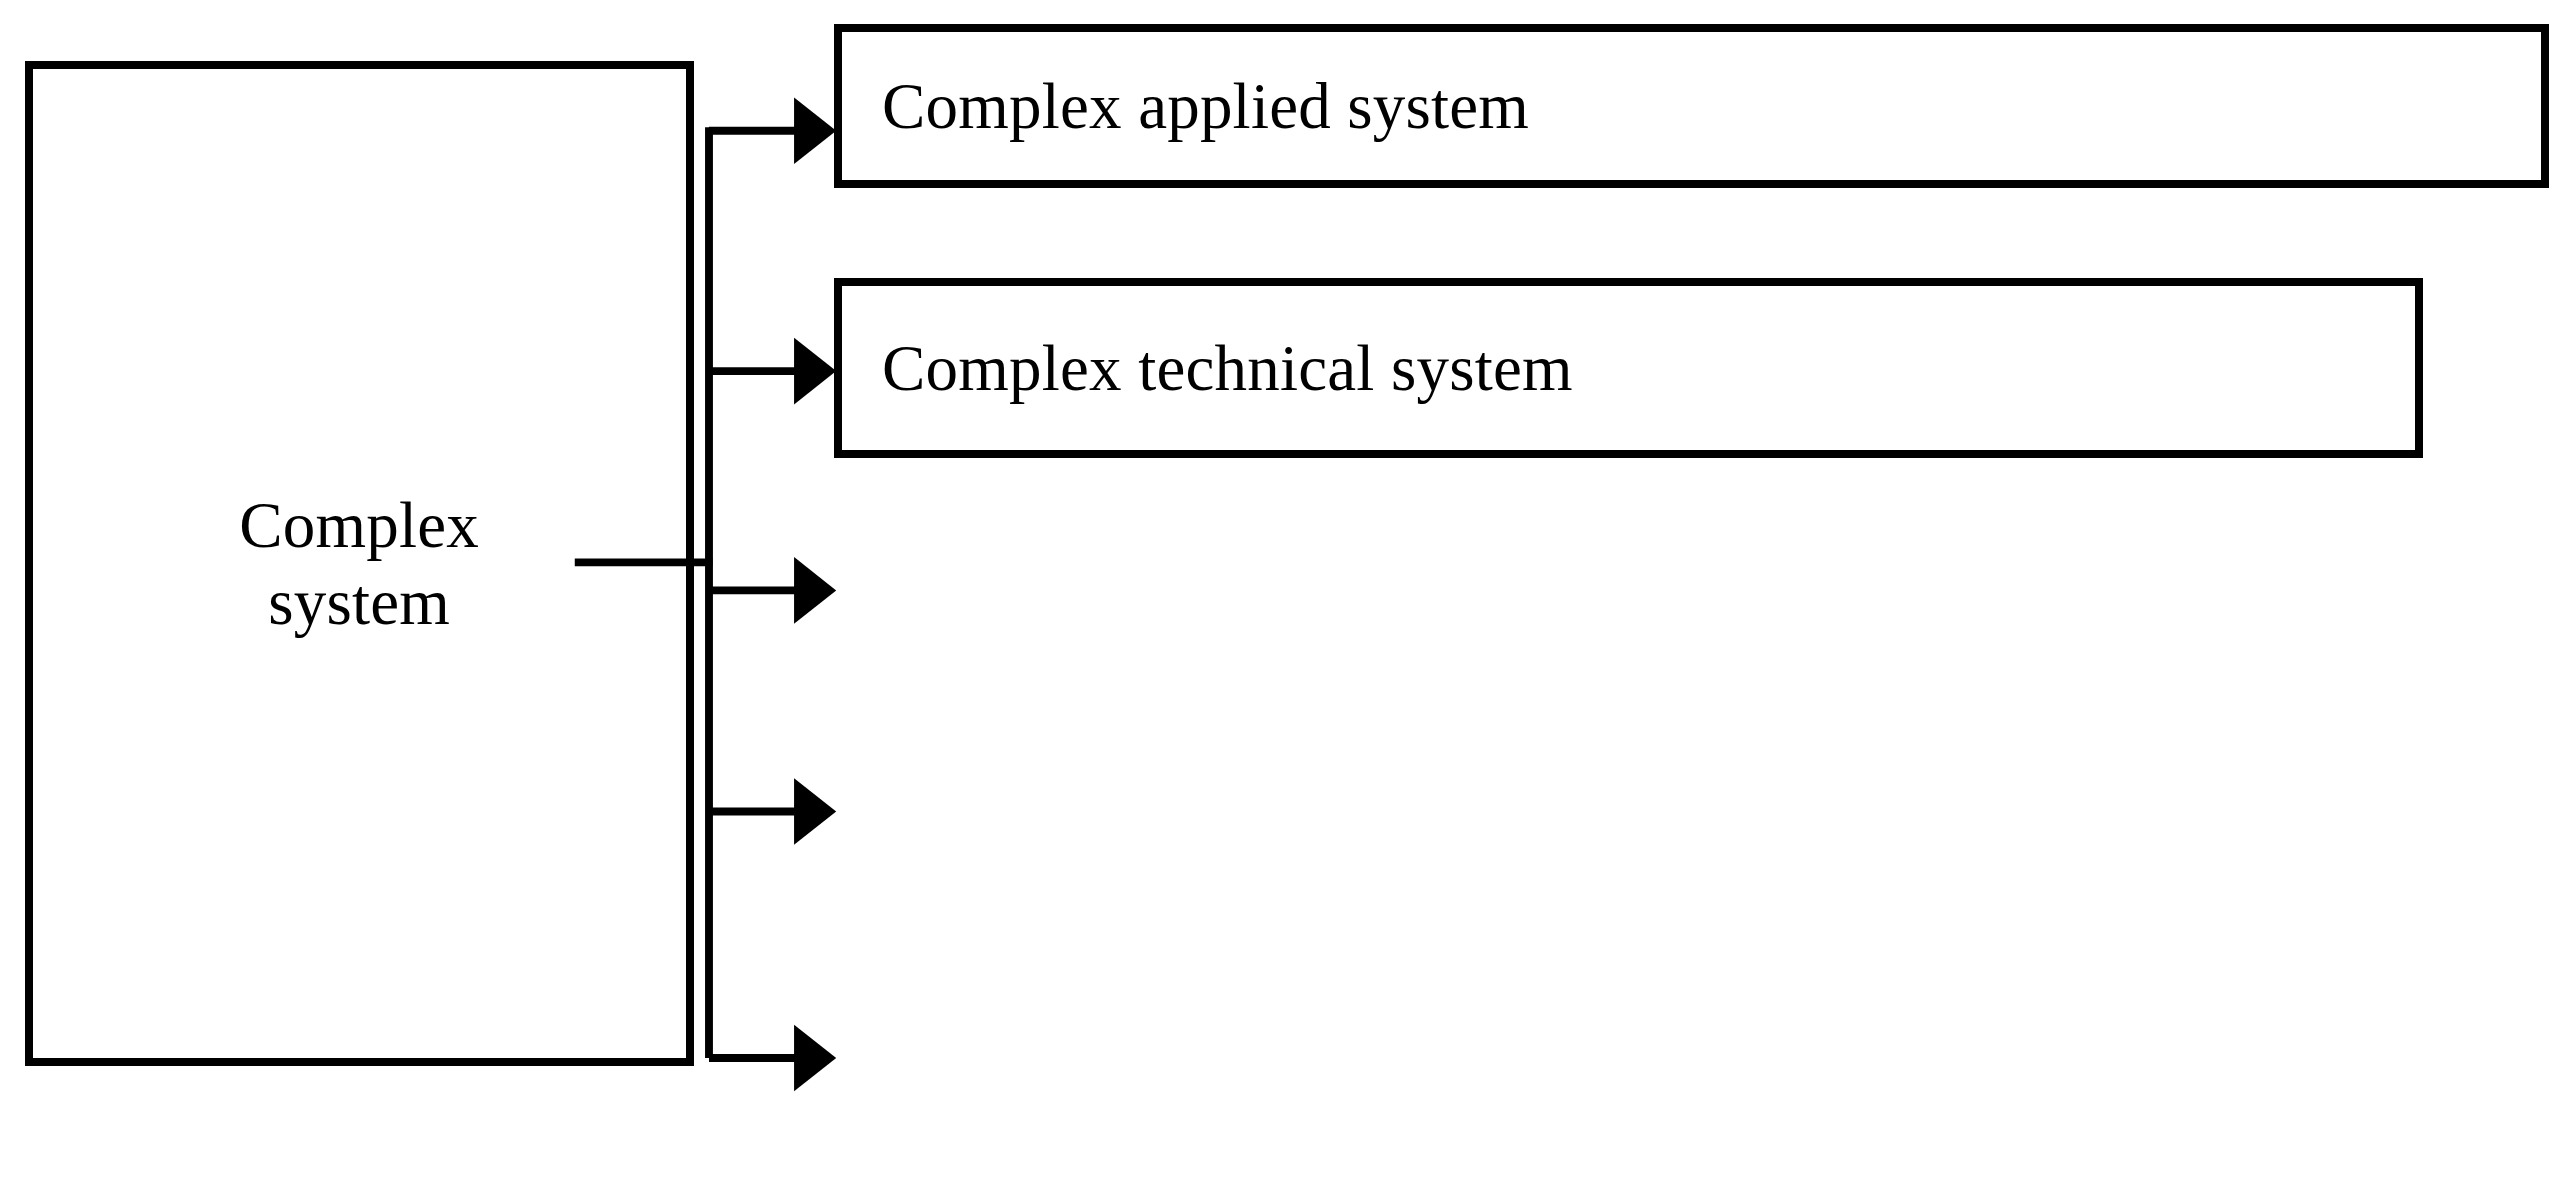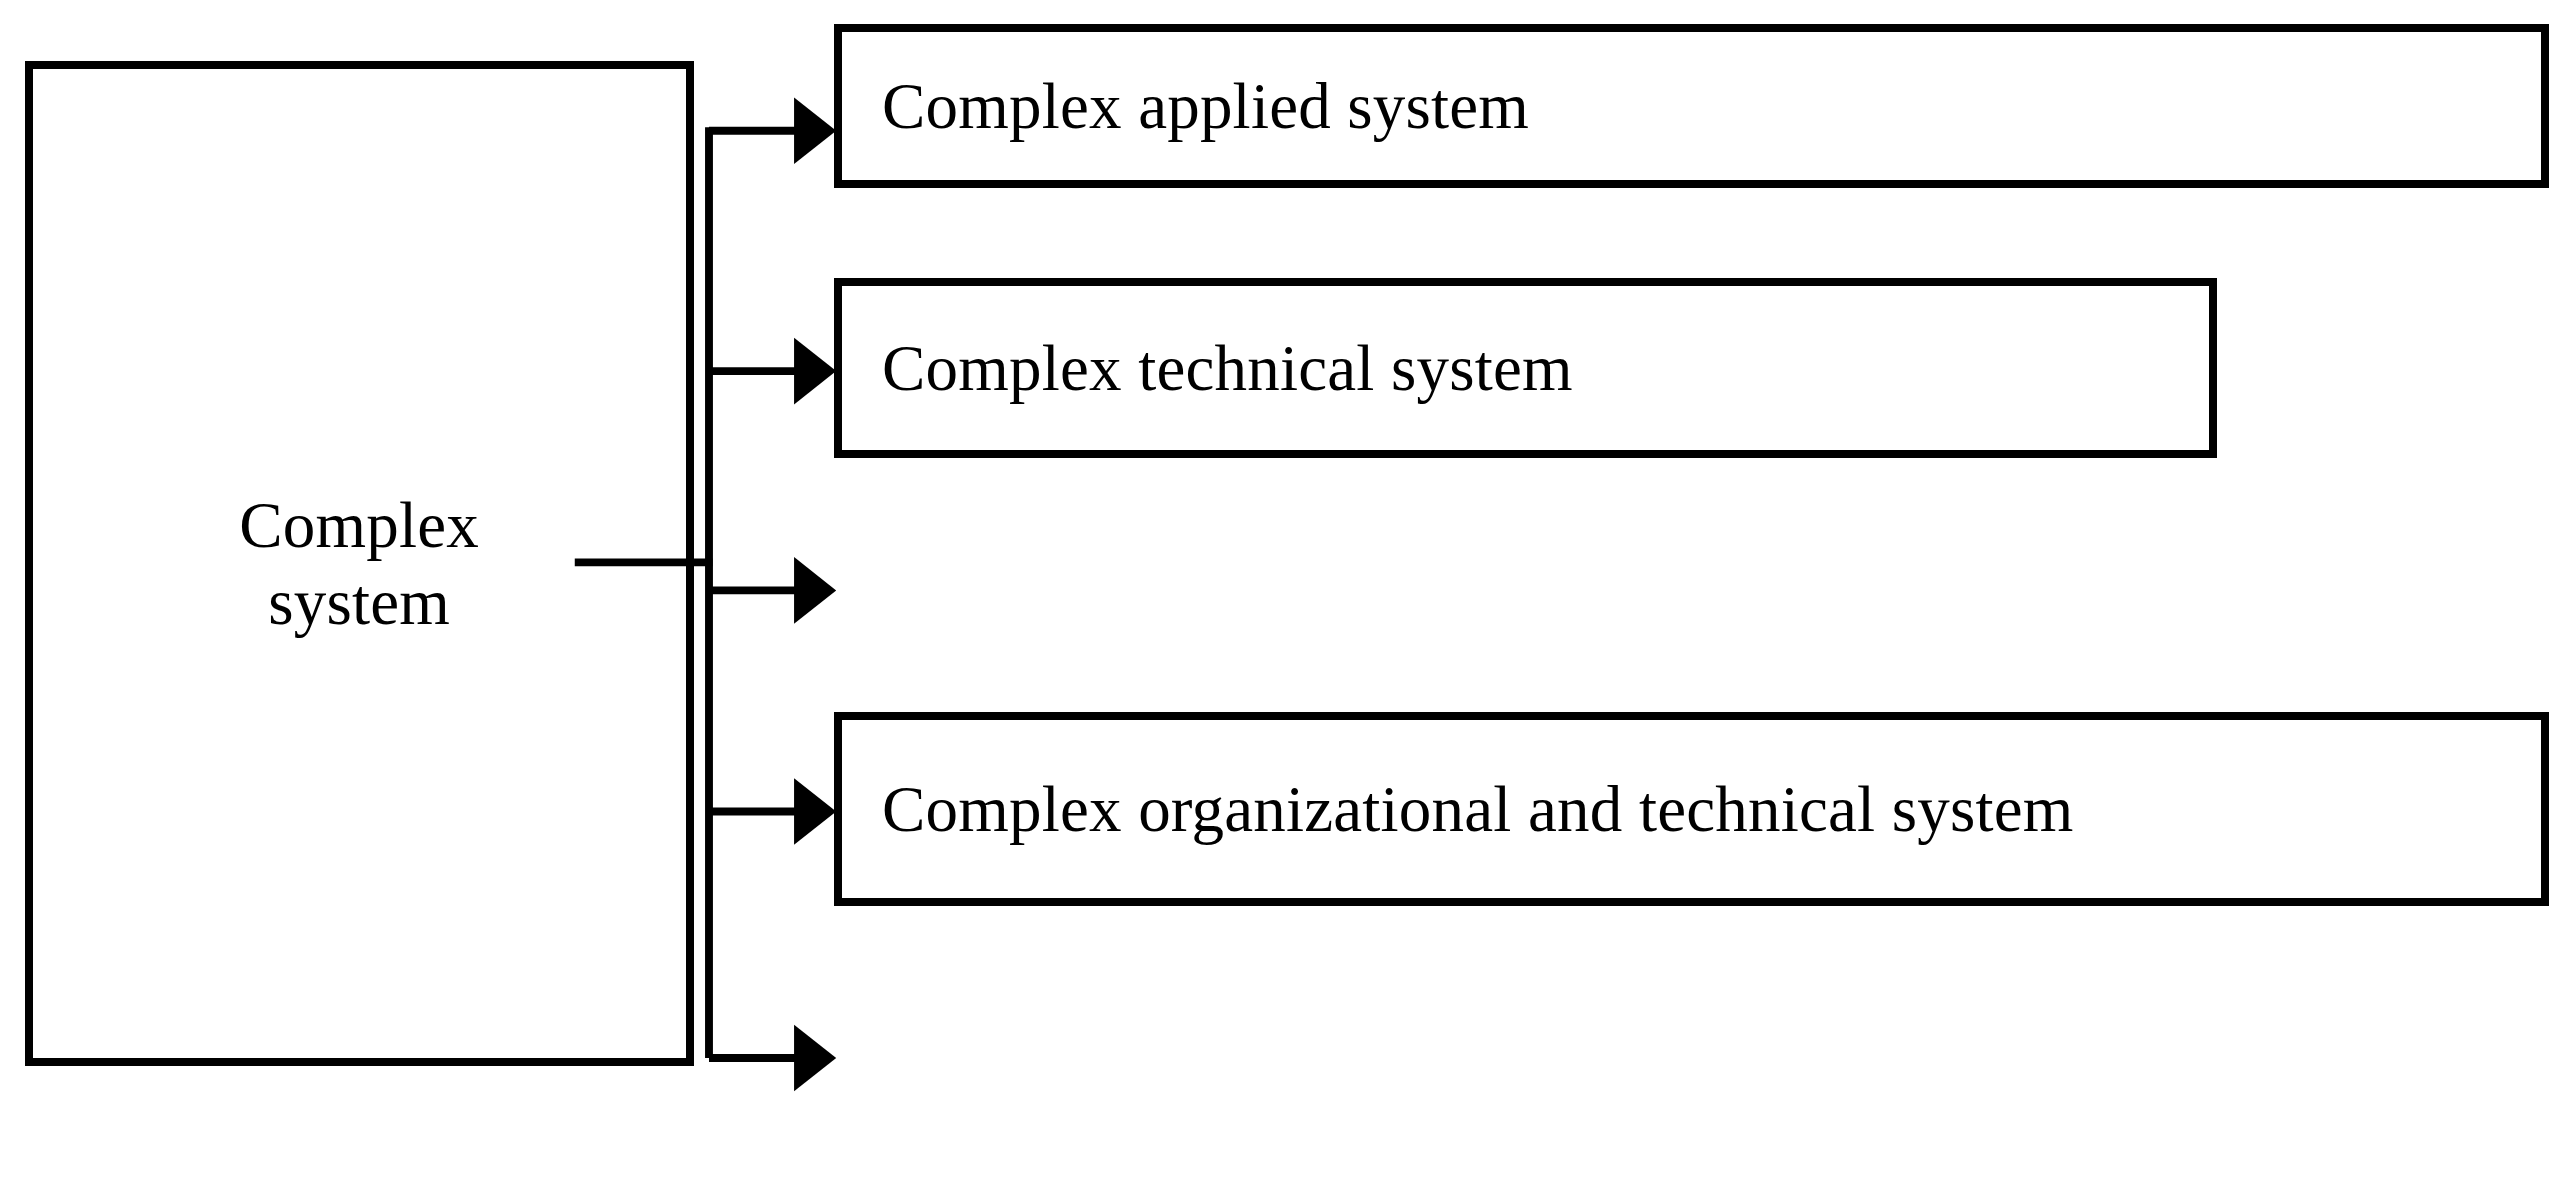--- a/index.html
+++ b/index.html
@@ -77,28 +77,25 @@
 
   <div class="node-box root-box" style="left:24.6px; top:61px; width:669px; height:1005px;">
     <span class="root-label">Complex
 system</span>
   </div>
 
   <div class="node-box leaf-box" style="left:834px; top:24px; width:1715px; height:164px;">
     <span class="leaf-label">Complex applied system</span>
   </div>
 
-  <div class="node-box leaf-box" style="left:834px; top:278px; width:1383px; height:180px;">
+  <div class="node-box leaf-box" style="left:834px; top:278px; width:1589px; height:180px;">
     <span class="leaf-label">Complex technical system</span>
   </div>
 
 
-  <div class="node-box leaf-box" style="left:834px; top:712px; width:1715px; height:194px;">
-    <span class="leaf-label">Complex organizational and technical system</span>
-  </div>
 
 
   <svg id="connector-layer" viewBox="0 0 2936 1369" width="2576" height="1201">
 
     <line x1="655" y1="641" x2="812" y2="641"></line>
 
     <line x1="808" y1="145" x2="808" y2="1206"></line>
 
     <line x1="808" y1="149" x2="912" y2="149"></line>
     <polygon class="arrow-head" points="905,111 953,149 905,187"></polygon>

